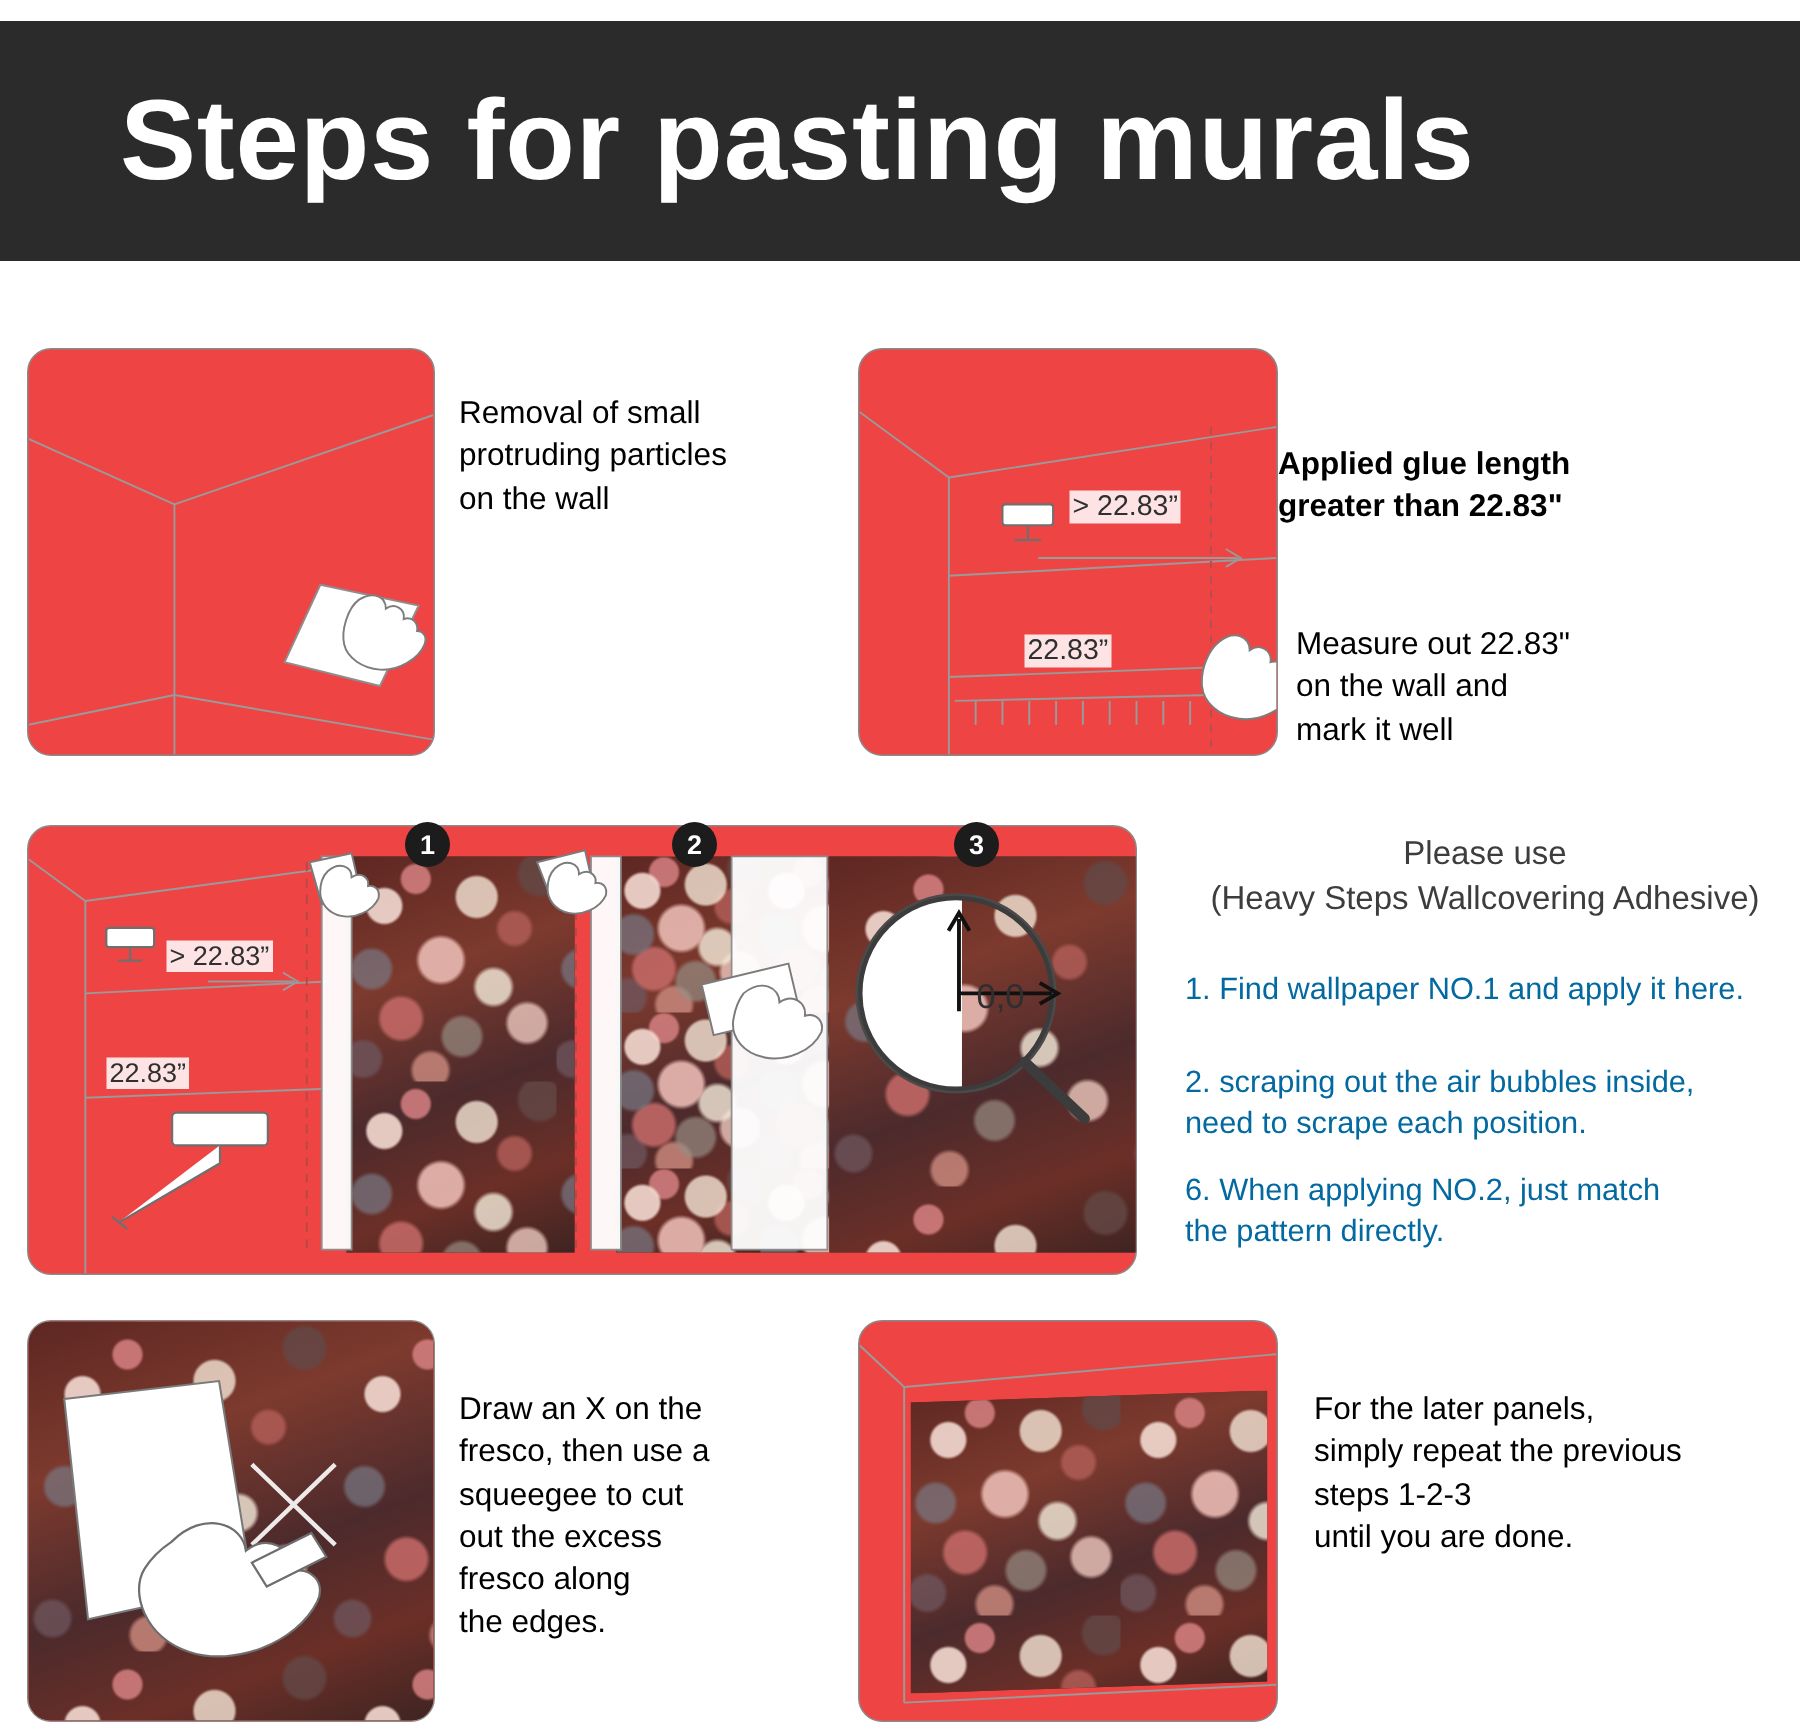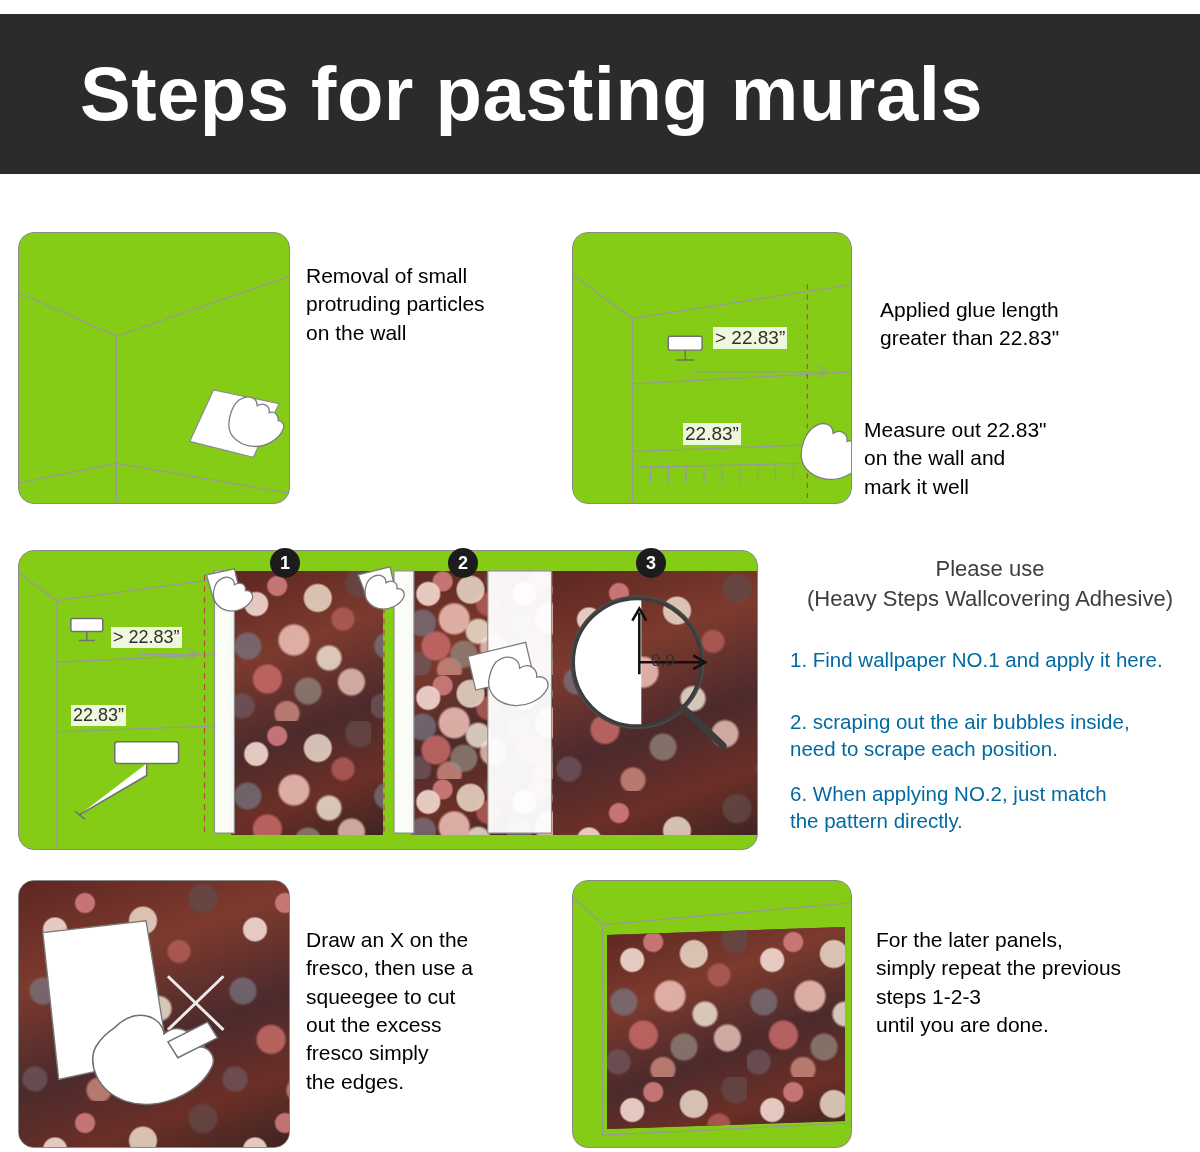--- a/index.html
+++ b/index.html
@@ -41,21 +41,21 @@
     font-weight: bold;
     letter-spacing: 0.5px;
     line-height: 1;
   }
 
   
   .panel {
     position: absolute;
     border: 1.5px solid #8a8a8a;
     border-radius: 16px;
-    background: #84cc16;
+    background: #ef4444;
     box-sizing: border-box;
     overflow: hidden;
     text-align: center;
   }
   .text-block {
     position: absolute;
     font-size: 21px;
     line-height: 1.35;
     color: #000000;
     white-space: pre-line;
@@ -201,21 +201,21 @@
         <path d="M113 118 L113 128 M104 128 L122 128"></path>
       </g>
 
       <g fill="#ffffff" stroke="#7d7d7d" stroke-width="1.3">
         <path d="M242 196 c10 -8 20 -3 20 6 c7 -5 15 0 14 8 c6 -2 11 3 10 9 c5 1 8 6 5 11 c-6 12 -22 20 -36 18 c-14 -2 -24 -11 -25 -22 c-1 -11 4 -24 12 -30 z"></path>
       </g>
     </svg>
     <div class="dim-label" style="left:140px; top:94px;">&gt; 22.83”</div>
     <div class="dim-label" style="left:110px; top:190px;">22.83”</div>
   </div>
-  <div class="text-block" style="left:880px; top:282px; width:280px;">Applied glue length
+  <div class="text-block" style="left:852px; top:282px; width:280px;font-weight:bold;">Applied glue length
 greater than 22.83"</div>
   <div class="text-block" style="left:864px; top:402px; width:300px;">Measure out 22.83"
 on the wall and
 mark it well</div>
 
   <div class="panel" id="panel-apply">
 
     <svg class="svgfill" viewBox="0 0 740 300" preserveAspectRatio="none">
       <g fill="none" stroke="#9a9a9a" stroke-width="1.3">
         <path d="M0 22 L38 50 L38 300"></path>
@@ -286,21 +286,21 @@
           <path d="M622 124 L622 62"></path>
           <path d="M615 70 L622 58 L629 70"></path>
           <path d="M622 112 L684 112"></path>
           <path d="M676 105 L688 112 L676 119"></path>
         </g>
       </g>
     </svg>
 
     <div class="dim-label" style="left:92px; top:76px; font-size:18px;">&gt; 22.83”</div>
     <div class="dim-label" style="left:52px; top:154px; font-size:18px;">22.83”</div>
-    <div class="dim-label" style="left:630px; top:100px; font-size:17px; background:transparent;">0,0</div>
+    <div class="dim-label" style="left:630px; top:100px; font-size:23px; background:transparent;">0,0</div>
   </div>
 
   <div class="step-bullet" style="left:270px; top:534px;">1</div>
   <div class="step-bullet" style="left:448px; top:534px;">2</div>
   <div class="step-bullet" style="left:636px; top:534px;">3</div>
 
   <div class="instr-head" style="left:790px; top:540px; width:400px;">Please use
 (Heavy Steps Wallcovering Adhesive)</div>
   <div class="instr-item" style="left:790px; top:632px; width:400px;">1. Find wallpaper NO.1 and apply it here.</div>
   <div class="instr-item" style="left:790px; top:694px; width:400px;">2. scraping out the air bubbles inside,
@@ -324,21 +324,21 @@
       <g fill="#ffffff" stroke="#6e6e6e" stroke-width="1.5">
         <path d="M96 148 c22 -22 48 -12 50 6 c14 -12 32 -2 30 14 c14 -4 24 8 18 20 c-14 28 -56 44 -86 34 c-30 -10 -40 -40 -30 -56 c5 -8 12 -14 18 -18 z"></path>
         <path d="M150 162 L190 142 L200 158 L160 178 Z"></path>
       </g>
     </svg>
   </div>
   <div class="text-block" style="left:306px; top:912px; width:240px;">Draw an X on the
 fresco, then use a
 squeegee to cut
 out the excess
-fresco simply
+fresco along
 the edges.</div>
 
   <div class="panel" id="panel-final">
     <svg class="svgfill" viewBox="0 0 280 268" preserveAspectRatio="none">
       <g fill="none" stroke="#9a9a9a" stroke-width="1.3">
         <path d="M0 16 L30 44 L30 256"></path>
         <path d="M30 44 L280 22"></path>
         <path d="M30 256 L280 244"></path>
       </g>
     </svg>

